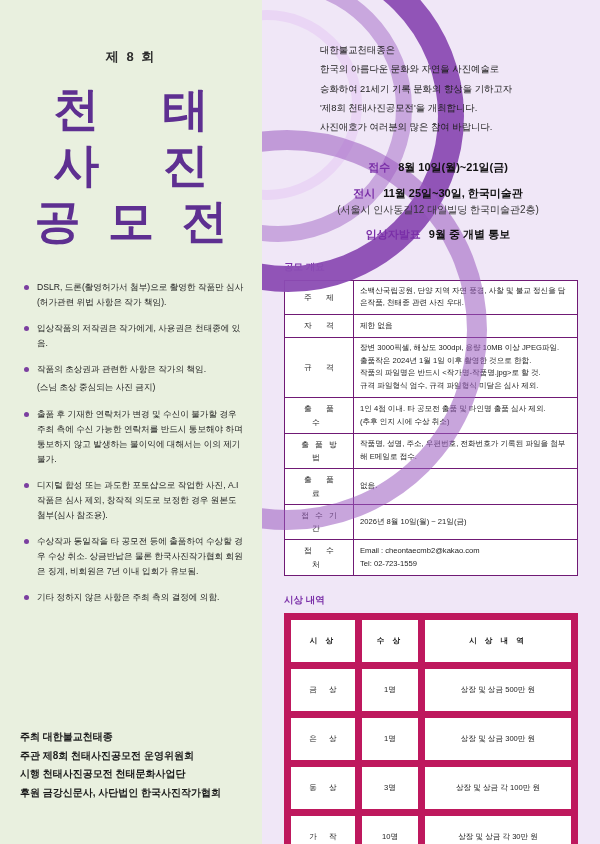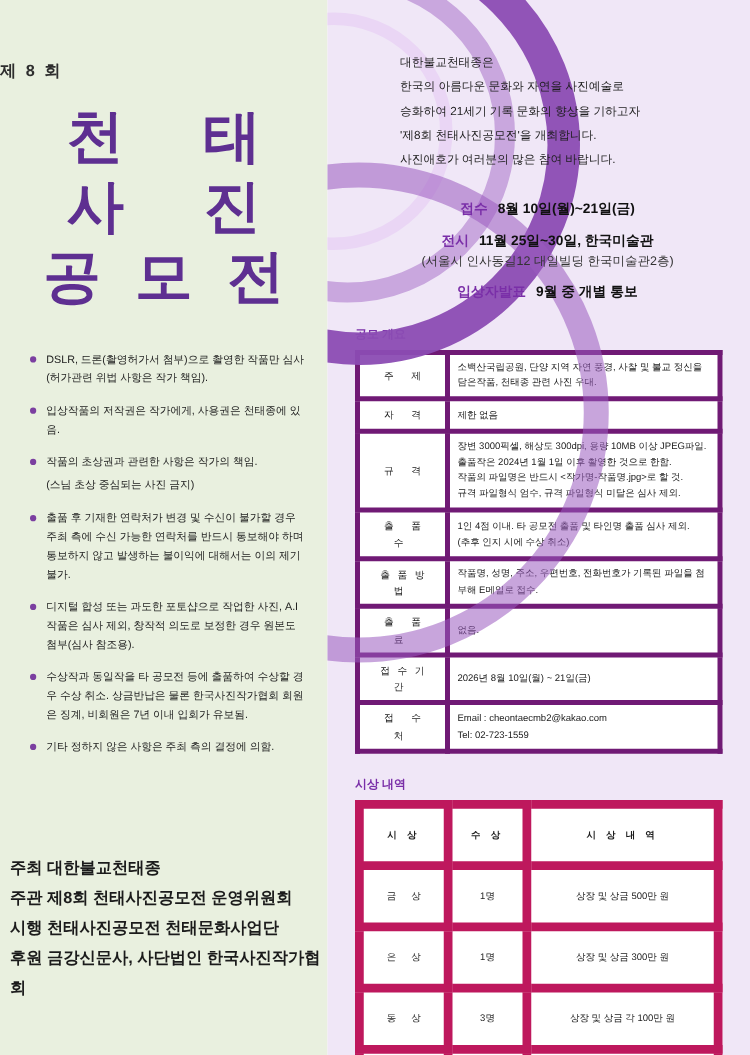--- a/index.html
+++ b/index.html
@@ -18,21 +18,21 @@
   .left{
     position:relative;
     width:262px;height:844px;
     background:#e9f0df;
     box-sizing:border-box;
     padding:0;
     overflow:hidden;
   }
   .edition{
     margin-top:48px;
-    text-align:left;
+    text-align:center;
     font-size:13px;
     color:#2e2e2e;
     letter-spacing:2px;
     font-weight:bold;
   }
   .title-block{
     margin-top:16px;
     text-align:center;
     color:#5b2d8e;
   }
@@ -66,22 +66,22 @@
     content:"";
     position:absolute;
     left:0;top:5px;
     width:5px;height:5px;
     border-radius:50%;
     background:#7b3fa0;
   }
   .sub-note{display:block;margin-top:3px;}
   .orgs{
     position:absolute;
-    left:8px;bottom:42px;
-    font-size:13px;
+    left:20px;bottom:42px;
+    font-size:10px;
     line-height:1.85;
     color:#1b1b1b;
     font-weight:bold;
     margin-top:47px;
   }
 
   
   .right{
     position:relative;
     width:338px;height:844px;
@@ -155,21 +155,21 @@
     font-weight:bold;
     color:#7a2fa8;
   }
   table{
     border-collapse:collapse;
     margin:0 22px;
     width:294px;
     background:#fff;
   }
   .info-table td{
-    border:4px solid #701a75;
+    border:1px solid #701a75;
     font-size:7.6px;
     color:#1b1b1b;
     padding:4px 6px;
     line-height:1.7;
     vertical-align:middle;
   }
   .info-table td.k{
     width:56px;
     text-align:center;
     letter-spacing:6px;

